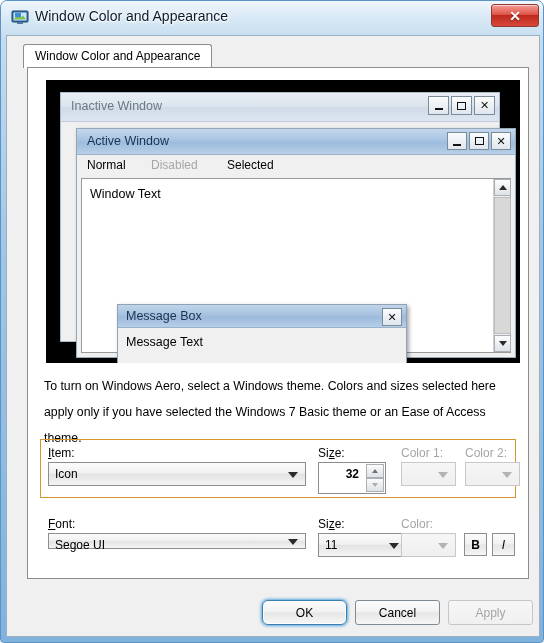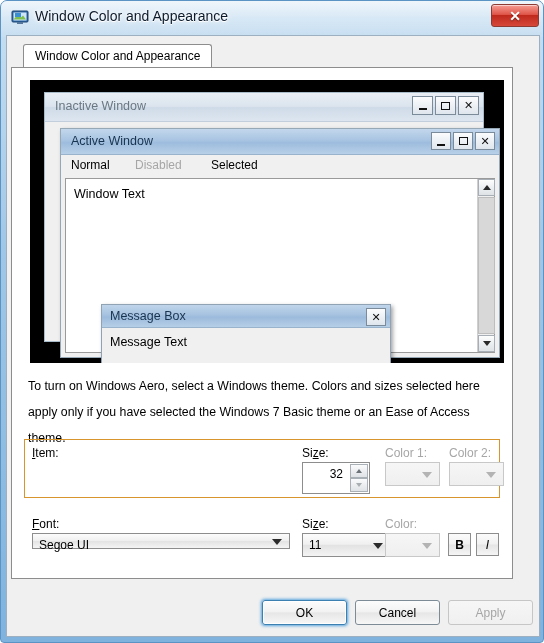--- a/index.html
+++ b/index.html
@@ -104,21 +104,21 @@
     border: 1px solid #8d8d8d;
     border-bottom: none;
     border-radius: 3px 3px 0 0;
     font-size: 12px;
     color: #000000;
     white-space: nowrap;
     cursor: pointer;
   }
   .tabpanel {
     position: absolute;
-    left: 4px; top: 31px;
+    left: 20px; top: 31px;
     width: 502px;
     height: 512px;
     box-sizing: border-box;
     background: #ffffff;
     border: 1px solid #8d8d8d;
     padding-left: 9px;
   }
 
   
   .preview {
@@ -388,20 +388,21 @@
     background: linear-gradient(180deg,#fcfcfc 0%,#f2f2f2 47%,#e6e6e6 52%,#f7f7f7 100%);
     border: 1px solid #7d8b96;
     border-radius: 3px;
     display: flex; align-items: center; justify-content: center;
     font-size: 12px; color: #000;
     cursor: pointer;
   }
   .dlgbtn.default {
     border-color: #3c7fb1;
     box-shadow: 0 0 3px 1px rgba(60,150,220,0.85), inset 0 0 0 1px rgba(255,255,255,0.85);
+    border-radius: 6px;
   }
   .dlgbtn.disabled {
     color: #a6a6a6;
     border-color: #c6c6c6;
     background: linear-gradient(180deg,#f6f6f6 0%,#f0f0f0 100%);
     cursor: default;
   }
 </style>
 </head>
 <body>
@@ -509,23 +510,27 @@
 
           </div>
         </div>
       </div>
 
       <div class="desc">To turn on Windows Aero, select a Windows theme.  Colors and sizes selected here apply only if you have selected the Windows 7 Basic theme or an Ease of Access theme.</div>
 
       <div class="row-item"></div>
 
       <span class="lbl" style="left:20px; top:378px;"><span class="u">I</span><span>tem:</span></span>
+      <div class="combo" style="left:20px; top:394px; width:258px; height:24px;">
+        <span class="cv">Icon</span>
+        <span class="carr"></span>
+      </div>
 
       <span class="lbl" style="left:290px; top:378px;">Si<span class="u">z</span>e:</span>
-      <div class="spin" style="left:290px; top:394px; width:68px; height:32px;">
+      <div class="spin" style="left:290px; top:394px; width:68px; height:32px;font-weight:bold;">
         <span class="sv">32</span>
         <div class="sbtns">
           <div class="sbtn up">
               <span class="tri-up"></span>
             </div>
           <div class="sbtn dn">
               <span class="tri-dn"></span>
             </div>
         </div>
       </div>

